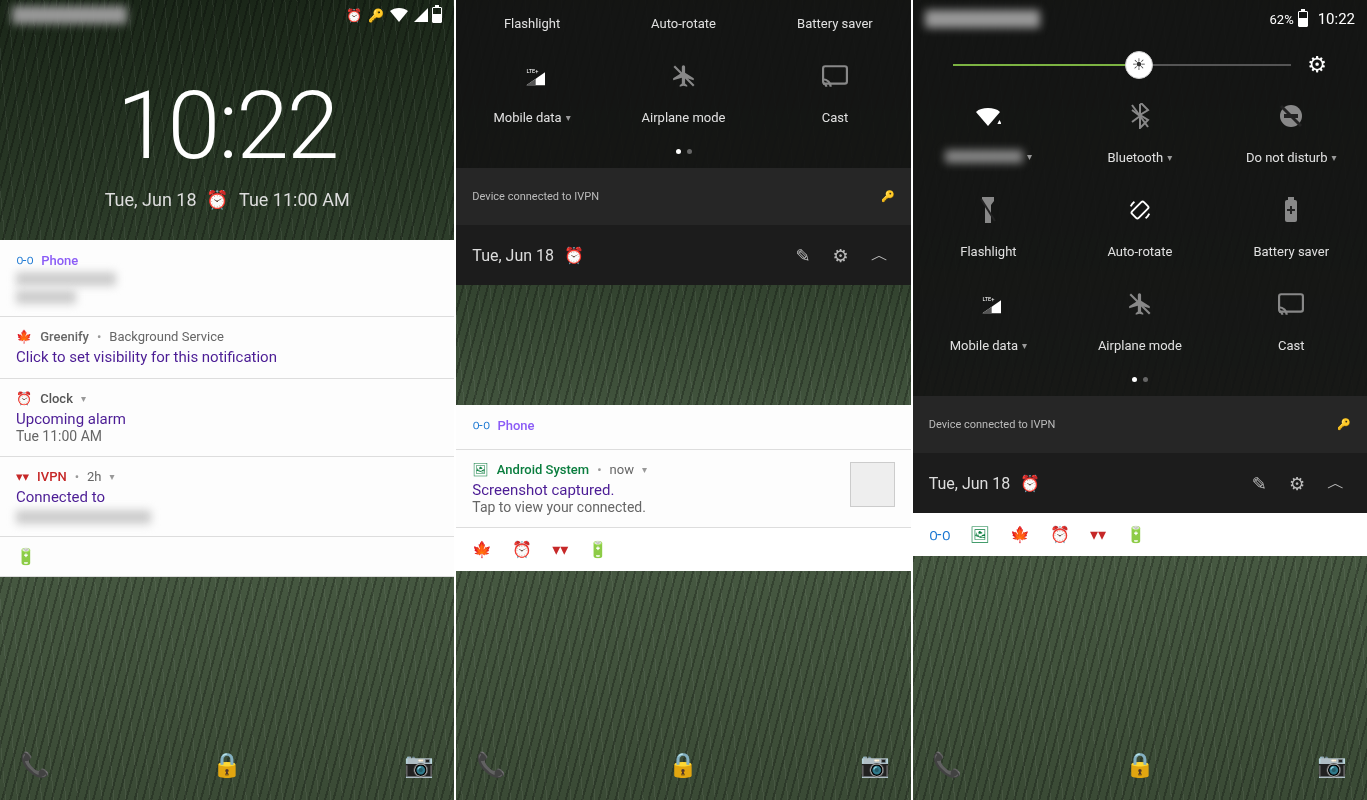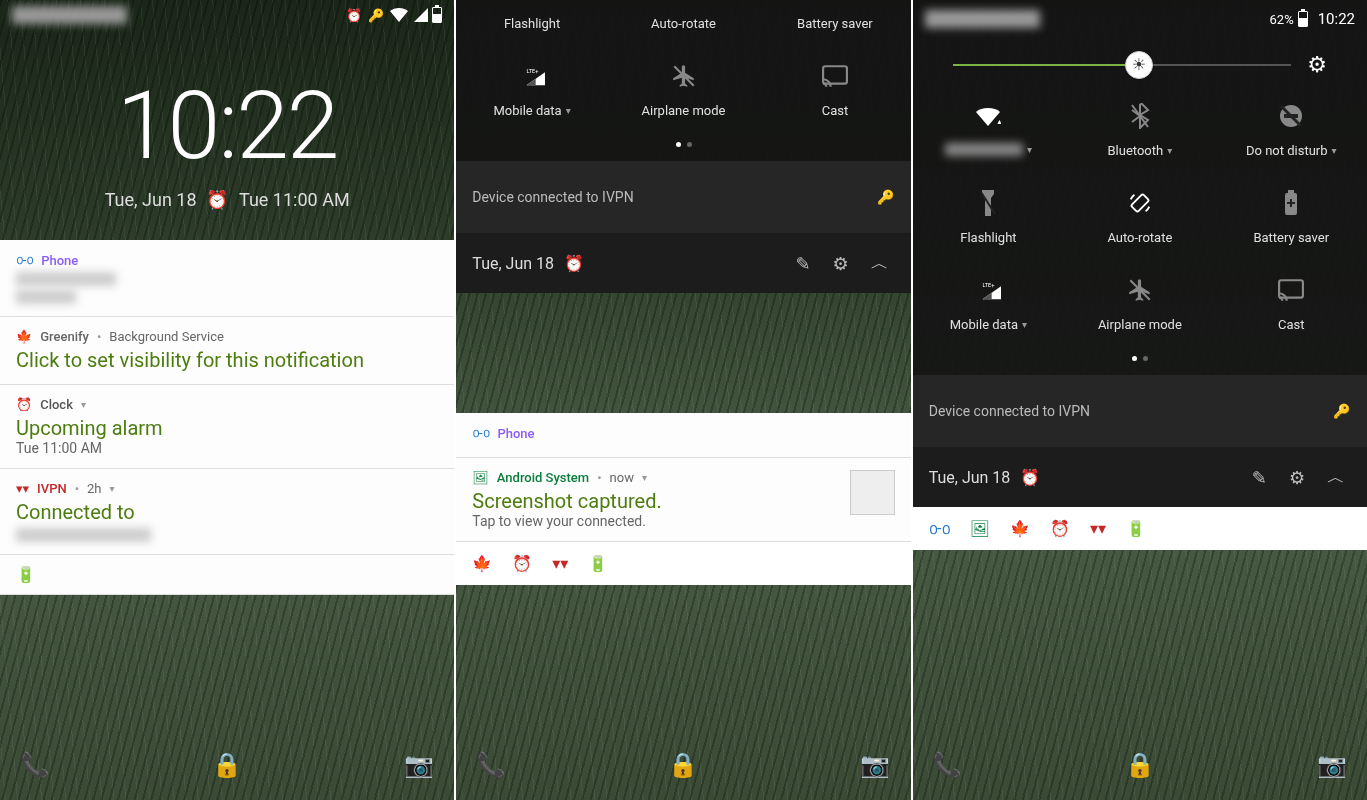--- a/index.html
+++ b/index.html
@@ -17,41 +17,41 @@
 .status .batt::before{content:'';position:absolute;top:-3px;left:2px;width:4px;height:2px;background:#fff}
 .status .batt .fill{position:absolute;bottom:0;left:0;right:0;background:#fff}
 
 .lockclock{text-align:center;color:#fff;padding:40px 0 30px}
 .lockclock .time{font-size:95px;font-weight:300;letter-spacing:-2px}
 .lockclock .dateline{font-size:18px;margin-top:8px;display:flex;justify-content:center;gap:10px;align-items:center;color:#ddd}
 
 .notif{background:#fdfdfd;color:#333;border-bottom:1px solid #ddd;padding:12px 16px}
 .notif .hdr{display:flex;align-items:center;gap:8px;font-size:13px;margin-bottom:4px}
 .notif .app{font-weight:500}
-.notif .title{font-size:20px;color:#4d7c0f}
+.notif .title{font-size:15px;color:#4c1d95}
 .notif .body{font-size:14px;color:#666}
 .notif .blur{filter:blur(4px);background:#ccc;height:14px;border-radius:2px;margin-top:4px}
 .notif.phone .app{color:#8b5cf6}
 .notif.ivpn .app{color:#c62828}
 .notif.android .app{color:#0a7d3e}
 .chev{font-size:10px;color:#999}
 .thumb{width:45px;height:45px;background:#eee;border:1px solid #ccc;position:absolute;right:16px;top:12px}
 
 .nav{position:absolute;bottom:0;left:0;right:0;height:70px;display:flex;align-items:center;justify-content:space-between;padding:0 20px}
 .nav .lock{color:#fff;font-size:24px}
 
 .qs{background:rgba(20,20,20,0.92);color:#e0e0e0}
 .qs-row{display:flex;justify-content:space-around;padding:16px 0}
-.tile{display:flex;flex-direction:column;align-items:center;gap:14px;width:140px;font-size:13px}
+.tile{display:flex;flex-direction:column;align-items:center;gap:21px;width:140px;font-size:13px}
 .tile .circ,.tile .ico{width:26px;height:26px;display:flex;align-items:center;justify-content:center;color:#bbb;font-size:22px}
 .tile .lbl{display:flex;align-items:center;gap:4px}
 .dots{display:flex;justify-content:center;gap:6px;padding:8px 0 14px}
 .dot{width:5px;height:5px;border-radius:50%;background:#666}
 .dot.on{background:#fff}
-.vpn-bar{background:#262626;padding:28px 16px;display:flex;align-items:center;justify-content:space-between;font-size:14px;color:#bbb}
+.vpn-bar{background:#262626;padding:22px 16px;display:flex;align-items:center;justify-content:space-between;font-size:11px;color:#bbb}
 .date-bar{background:#1c1c1c;padding:12px 16px;display:flex;align-items:center;gap:10px;color:#ddd;font-size:16px}
 .date-bar .sp{flex:1}
 .date-bar .ib{color:#bbb;font-size:18px;padding:6px}
 
 .bright{display:flex;align-items:center;padding:18px 40px 10px;gap:16px}
 .bright .track{flex:1;height:2px;background:#555;position:relative}
 .bright .fill{position:absolute;left:0;top:0;height:2px;background:#7cb342}
 .bright .thumb{position:absolute;top:-13px;width:28px;height:28px;background:#fff;border-radius:50%;display:flex;align-items:center;justify-content:center;color:#333;font-size:16px}
 .bright .gear{color:#fff;font-size:22px}
 .mini-row{background:#fff;padding:12px 16px;display:flex;gap:20px;align-items:center}

